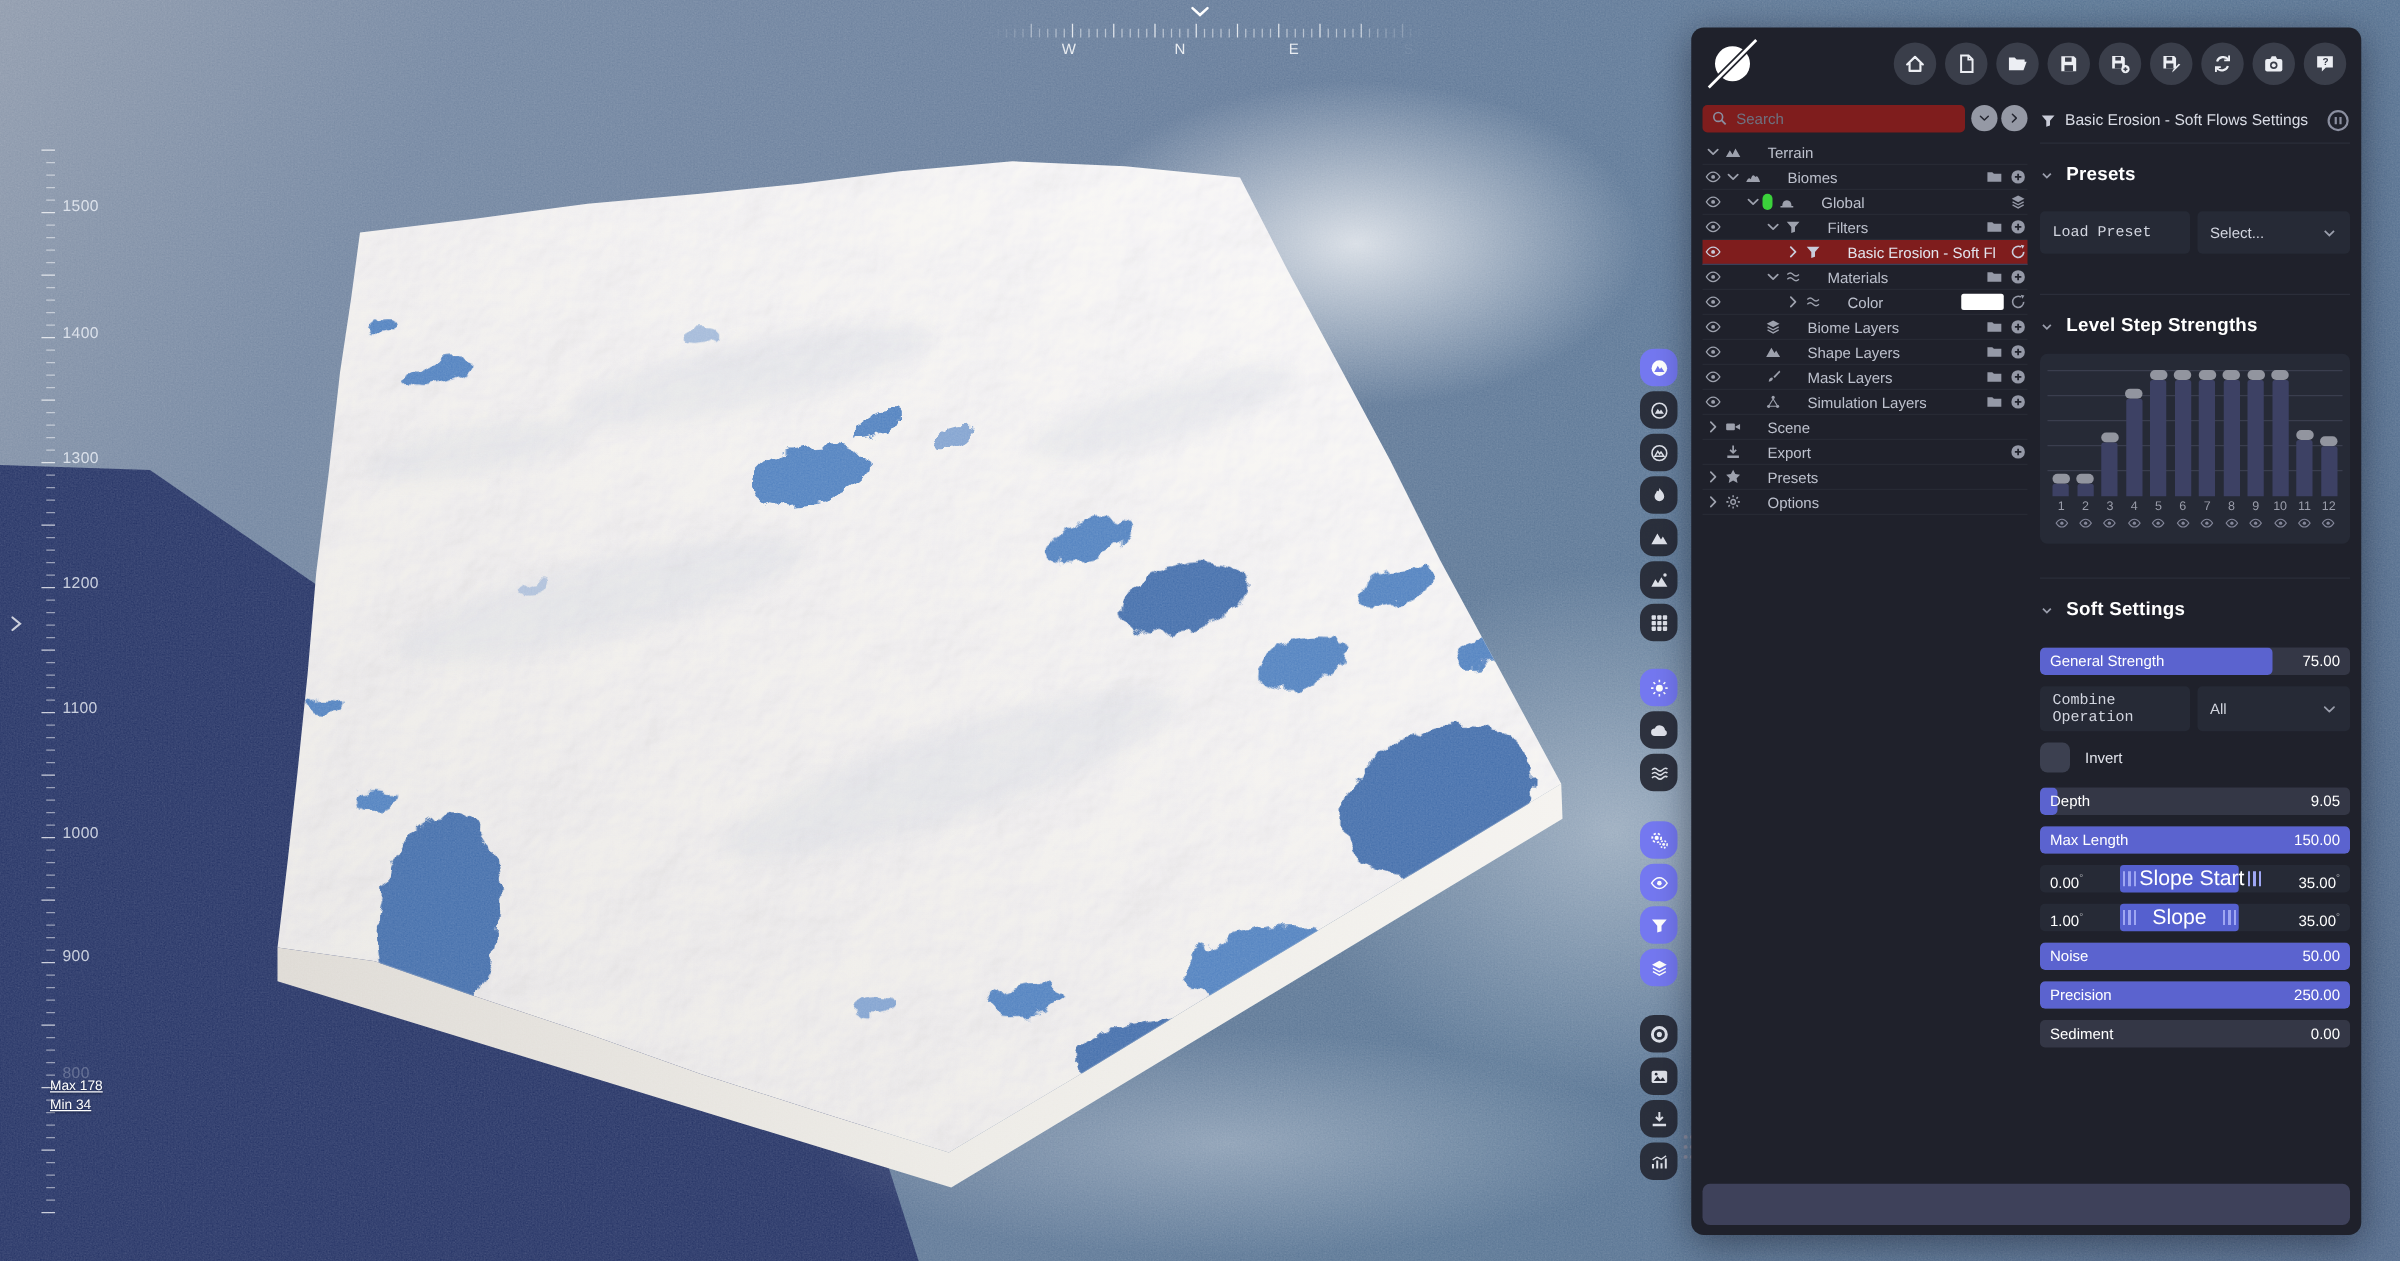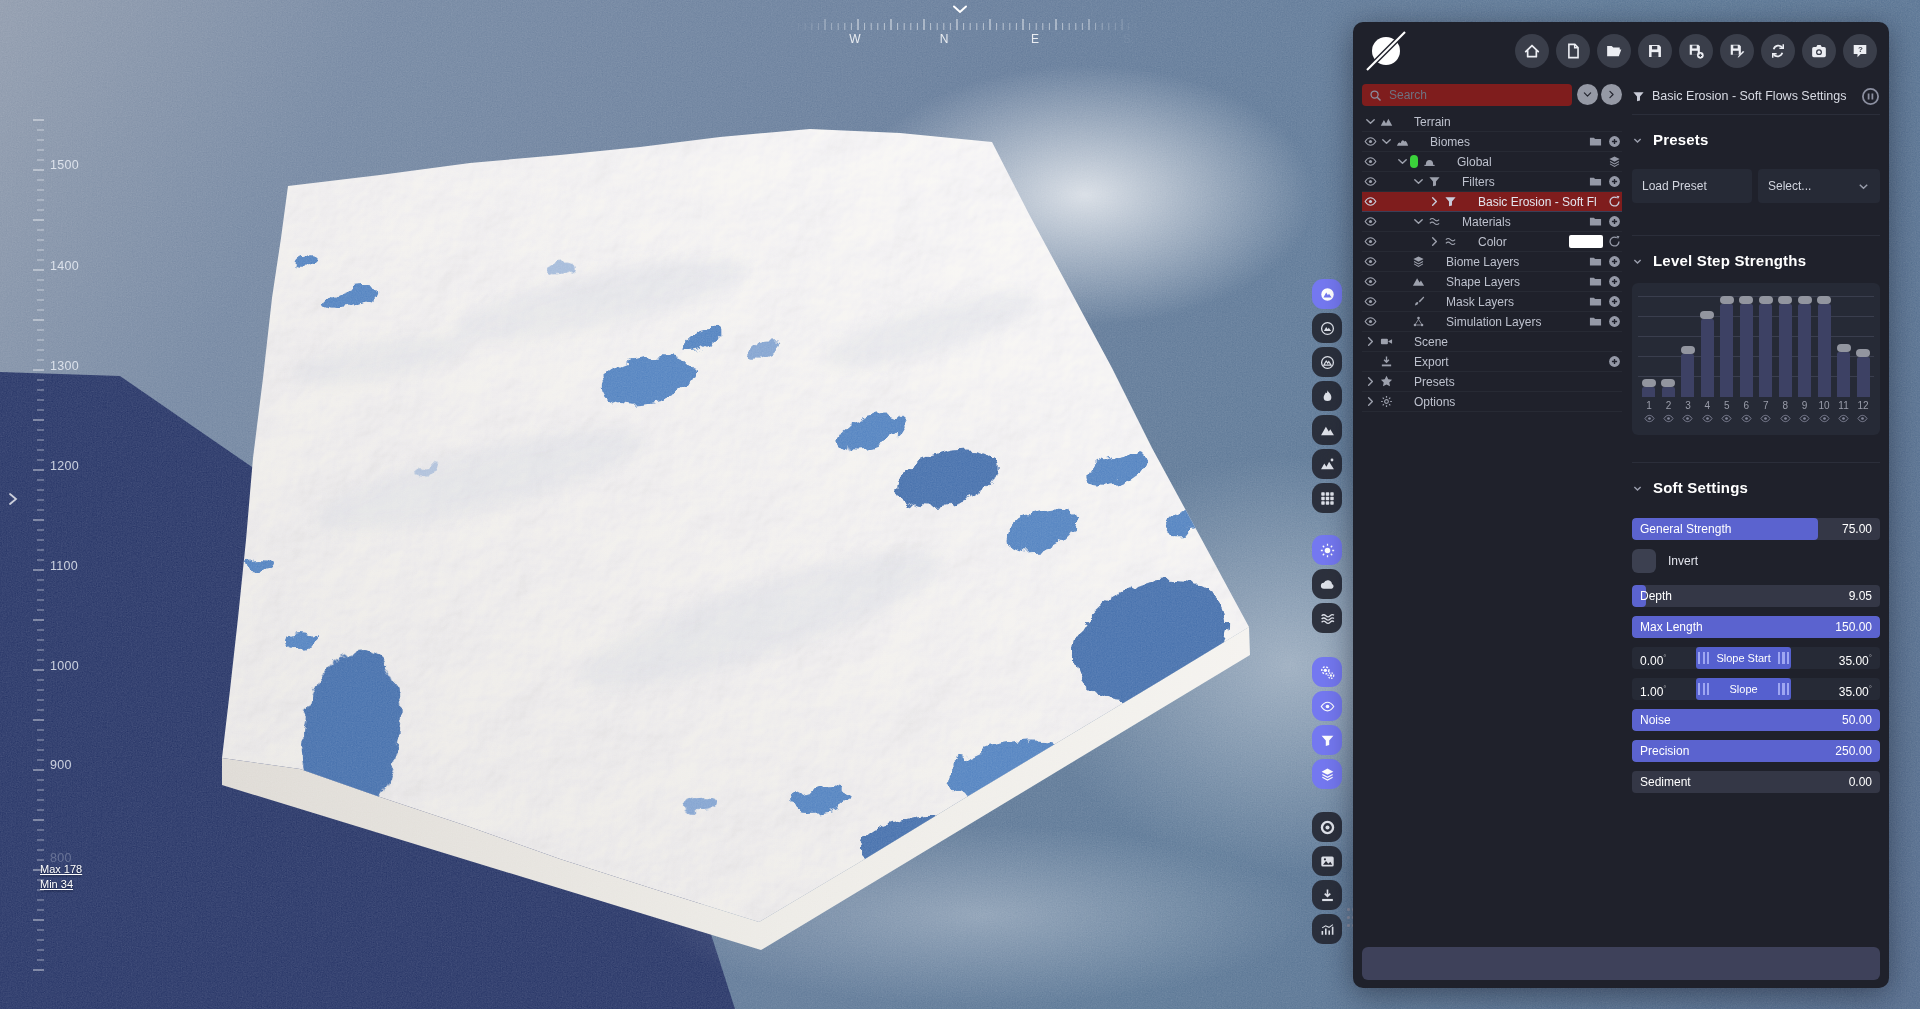--- a/index.html
+++ b/index.html
@@ -66,21 +66,21 @@
   .rtitle{flex:1;white-space:nowrap;}
   .infob{color:#8b8fa0;display:flex;cursor:pointer;}
   .divider{height:1px;background:#2b2e3a;margin-top:6px;}
   .divider.sp1{margin-top:32px;}
   .divider.sp2{margin-top:27px;}
   .sectitle{display:flex;align-items:center;margin-top:16px;color:#fff;font-size:15px;font-weight:bold;letter-spacing:.2px;}
   .secchev{color:#9a9eac;margin:2px 10px 0 0;display:flex;}
   .secchev svg{width:11px;height:11px;}
   .two{display:flex;gap:6px;margin-top:21px;height:34px;}
   .cellbox{background:#262a36;border-radius:4px;display:flex;align-items:center;font-size:12px;color:#d2d5df;padding:0 10px;}
-  .cellbox.lab{width:120px;flex:0 0 auto;}
+  .cellbox.lab{width:120px;flex:0 0 auto;font-family:Liberation Mono, monospace;}
   .cellbox.dd{flex:1;justify-content:space-between;cursor:pointer;}
   .ddc{color:#9a9eac;display:flex;}
   
   .chartbox{margin-top:14px;background:#262a36;border-radius:6px;height:152px;padding:6px 10px 4px;}
   #plot{position:relative;height:108px;display:flex;justify-content:space-between;align-items:flex-end;}
   .gline{position:absolute;left:-4px;right:-4px;height:1px;background:#3a3e4e;}
   .barcol{position:relative;width:13px;display:flex;flex-direction:column;align-items:center;justify-content:flex-end;cursor:ns-resize;}
   .barcap{width:14px;height:8px;border-radius:4px;background:#92959f;}
   .bar{width:13px;background:#3d4164;border-radius:2px 2px 0 0;}
   #cats{display:flex;justify-content:space-between;margin-top:3px;}
@@ -99,21 +99,21 @@
   .chkrow{display:flex;align-items:center;height:24px;margin:9px 0 12px;}
   .chk{width:24px;height:24px;border-radius:6px;background:#3c4050;cursor:pointer;}
   .chklabel{margin-left:12px;font-size:12px;color:#e2e4ec;}
   .rrow{position:relative;height:22px;background:#262a36;border-radius:4px;margin-bottom:9px;}
   .rv{position:absolute;top:0;line-height:22px;font-size:12px;color:#fff;}
   .rv.l{left:8px;} .rv.r{right:8px;}
   .rv sup{font-size:8px;opacity:.55;}
   .rseg{position:absolute;top:0;bottom:0;background:#5560cf;border-radius:3px;display:flex;align-items:center;cursor:ew-resize;}
   .grip{width:11px;height:12px;margin:0 2px;flex:0 0 auto;
     background:repeating-linear-gradient(90deg,#9ea6f2 0 2px,transparent 2px 4.5px);}
-  .rlabel{flex:1;text-align:center;font-size:11px;color:#fff;white-space:nowrap;}
+  .rlabel{flex:1;text-align:center;font-size:17px;color:#fff;white-space:nowrap;}
   .statusbar{position:absolute;left:9px;top:925px;width:518px;height:33px;background:#3e415a;border-radius:6px;font-size:12px;color:#c8cbd8;line-height:33px;padding:0 10px;}
 </style>
 </head>
 <body>
 
 <div class="stage">
 
   <div class="viewport">
     <svg id="vp" width="1920" height="1009" viewBox="0 0 1920 1009">
       <defs>
@@ -1202,20 +1202,31 @@
             </svg>
         </span>
         <span>Soft Settings</span>
       </div>
       <div id="base-rows">
           <div class="srow">
             <div class="sfill" style="width:75%"></div>
             <span class="slabel">General Strength</span>
             <span class="sval">75.00</span>
           </div>
+          <div class="selrow">
+            <div class="cellbox lab">Combine Operation</div>
+            <div class="cellbox dd">
+              <span>All</span>
+              <span class="ddc">
+                <svg class="ic" viewBox="0 0 14 14" aria-hidden="true">
+                  <path d="M3,5 L7,9 L11,5" fill="none" stroke="currentColor" stroke-width="1.5" stroke-linecap="round" stroke-linejoin="round"></path>
+                </svg>
+              </span>
+            </div>
+          </div>
           <div class="chkrow">
             <span class="chk"></span>
             <span class="chklabel">Invert</span>
           </div>
           <div class="srow">
             <div class="sfill" style="width:5.5%"></div>
             <span class="slabel">Depth</span>
             <span class="sval">9.05</span>
           </div>
           <div class="srow">

